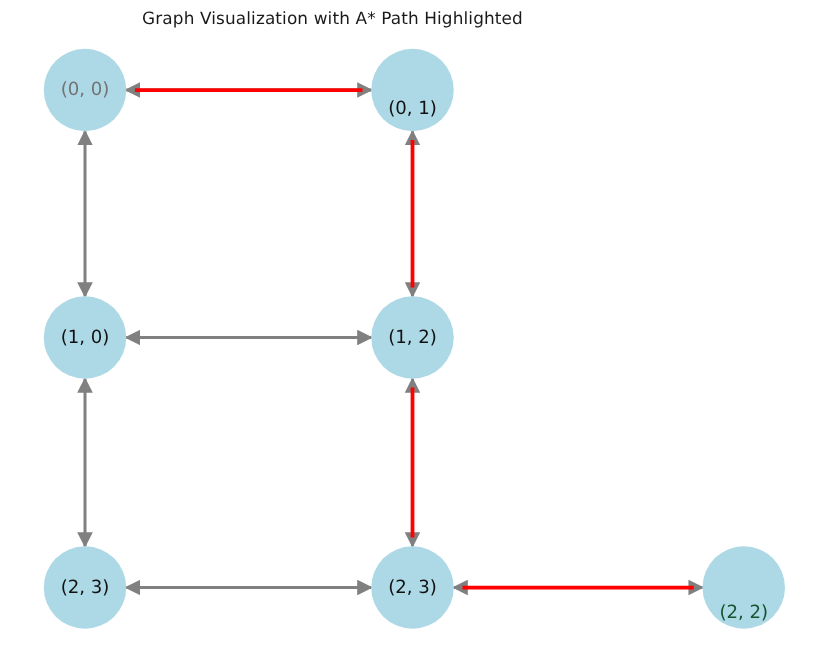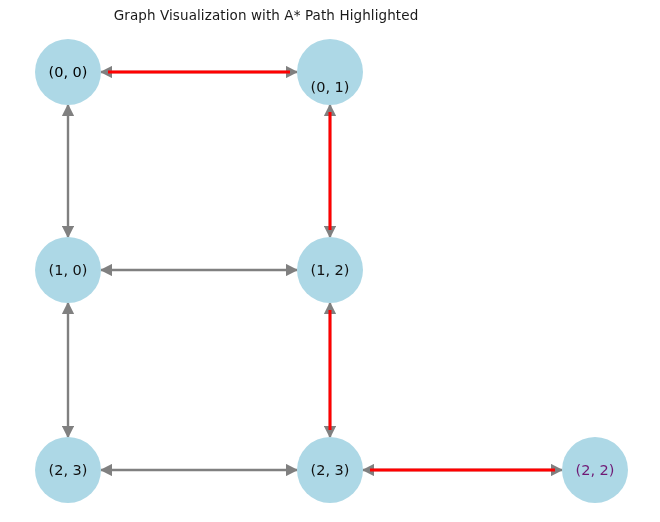--- a/index.html
+++ b/index.html
@@ -82,27 +82,27 @@
         <circle cx="330" cy="72" r="33" fill="#ADD8E6"></circle>
         <circle cx="68" cy="270" r="33" fill="#ADD8E6"></circle>
         <circle cx="330" cy="270" r="33" fill="#ADD8E6"></circle>
         <circle cx="68" cy="470" r="33" fill="#ADD8E6"></circle>
         <circle cx="330" cy="470" r="33" fill="#ADD8E6"></circle>
         <circle cx="595" cy="470" r="33" fill="#ADD8E6"></circle>
       </g>
   </svg>
 
   <div id="label-layer">
-      <div class="node-label" style="left: 68px; top: 72px; color: #000000;">(0, 0)</div>
+      <div class="node-label" style="left: 68px; top: 72px; color: #737373;">(0, 0)</div>
       <div class="node-label" style="left: 330px; top: 72px; color: rgb(17, 17, 17); margin-top: 15px;">(0, 1)</div>
       <div class="node-label" style="left: 68px; top: 270px; color: rgb(17, 17, 17);">(1, 0)</div>
       <div class="node-label" style="left: 330px; top: 270px; color: rgb(17, 17, 17);">(1, 2)</div>
       <div class="node-label" style="left: 68px; top: 470px; color: rgb(17, 17, 17);">(2, 3)</div>
       <div class="node-label" style="left: 330px; top: 470px; color: rgb(17, 17, 17);">(2, 3)</div>
-      <div class="node-label" style="left: 595px; top: 470px; color: #701a75;">(2, 2)</div>
+      <div class="node-label" style="left: 595px; top: 490px; color: #14532d;">(2, 2)</div>
     </div>
   <div id="hit-layer">
       <div class="node-hit" style="left: 68px; top: 72px; width: 66px; height: 66px;"></div>
       <div class="node-hit" style="left: 330px; top: 72px; width: 66px; height: 66px;"></div>
       <div class="node-hit" style="left: 68px; top: 270px; width: 66px; height: 66px;"></div>
       <div class="node-hit" style="left: 330px; top: 270px; width: 66px; height: 66px;"></div>
       <div class="node-hit" style="left: 68px; top: 470px; width: 66px; height: 66px;"></div>
       <div class="node-hit" style="left: 330px; top: 470px; width: 66px; height: 66px;"></div>
       <div class="node-hit" style="left: 595px; top: 470px; width: 66px; height: 66px;"></div>
     </div>

